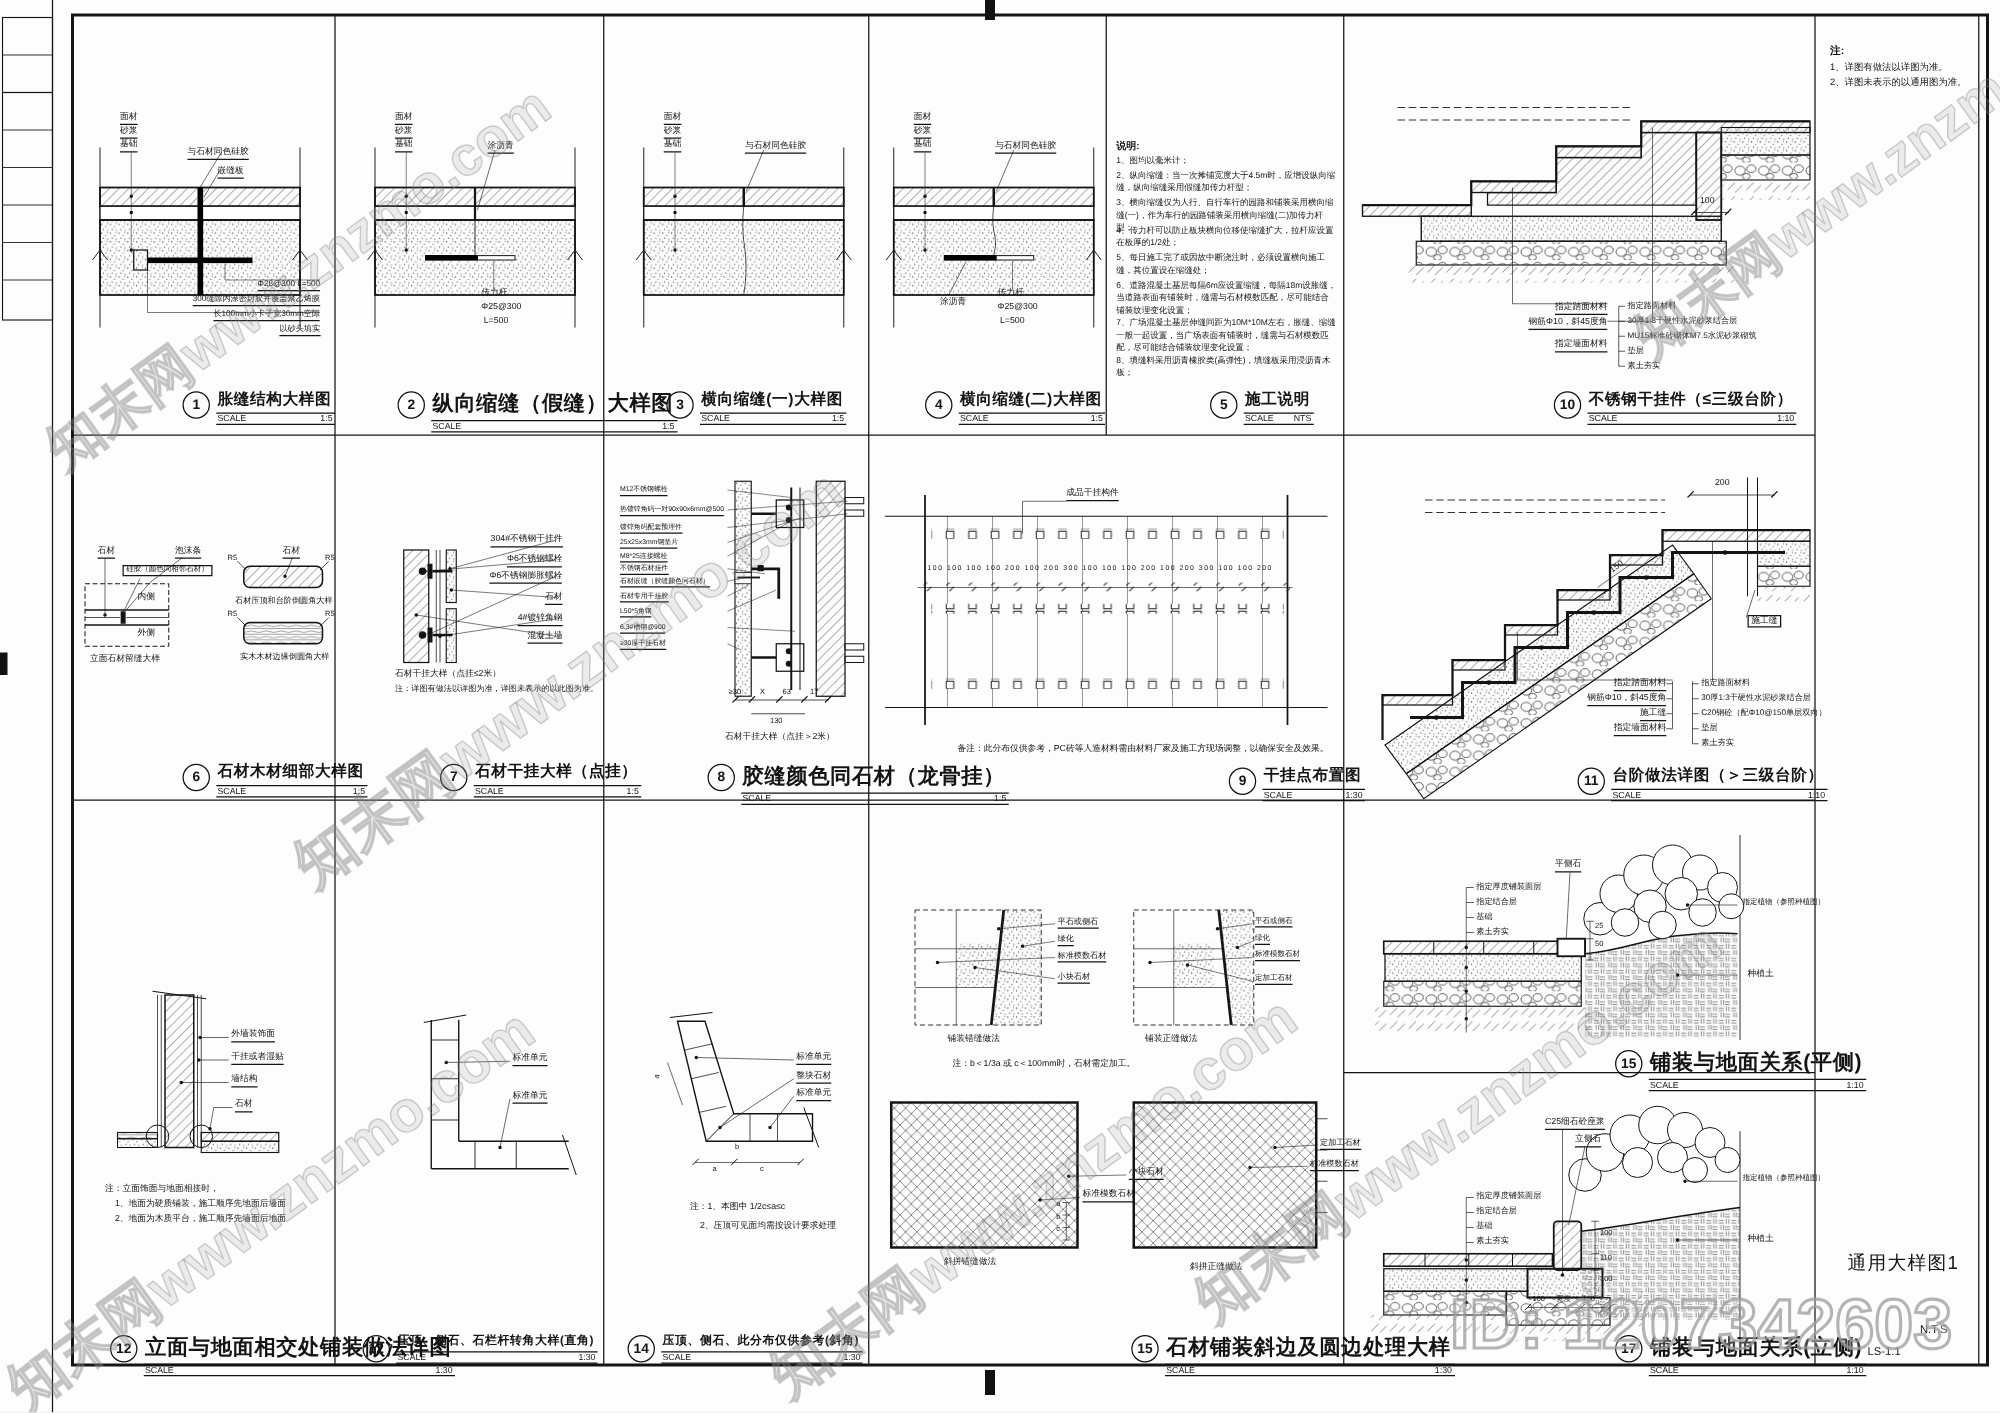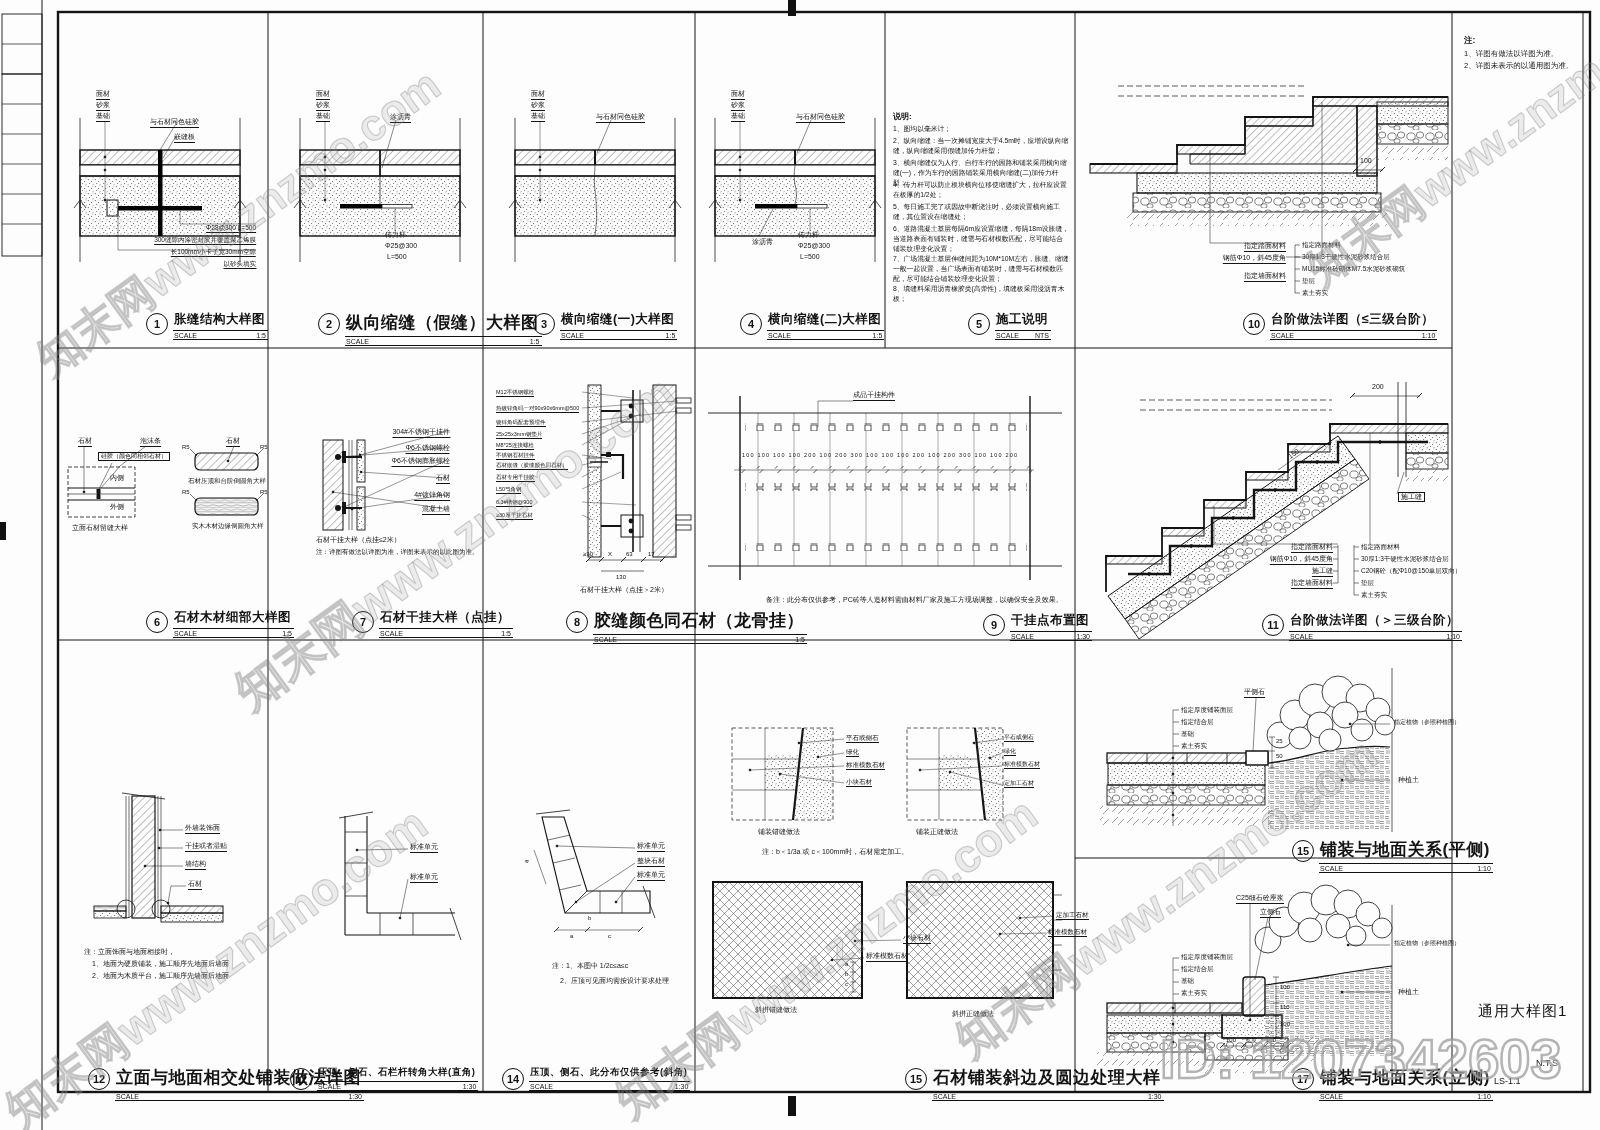--- a/index.html
+++ b/index.html
@@ -750,21 +750,21 @@
         <div class="ttl">施工说明</div>
   <div class="srow">
           <span>SCALE</span>
           <span>NTS</span>
         </div>
       </div>
 </div>
 <div class="dtitle" style="left:1243px;top:311px">
   <div class="circ">10</div>
   <div class="tcol">
-        <div class="ttl">台阶做法详图（≤三级台阶）</div>
+        <div class="ttl">不锈钢干挂件（≤三级台阶）</div>
   <div class="srow">
           <span>SCALE</span>
           <span>1:10</span>
         </div>
       </div>
 </div>
 <div class="dtitle" style="left:146px;top:609px">
   <div class="circ">6</div>
   <div class="tcol">
         <div class="ttl">石材木材细部大样图</div>

